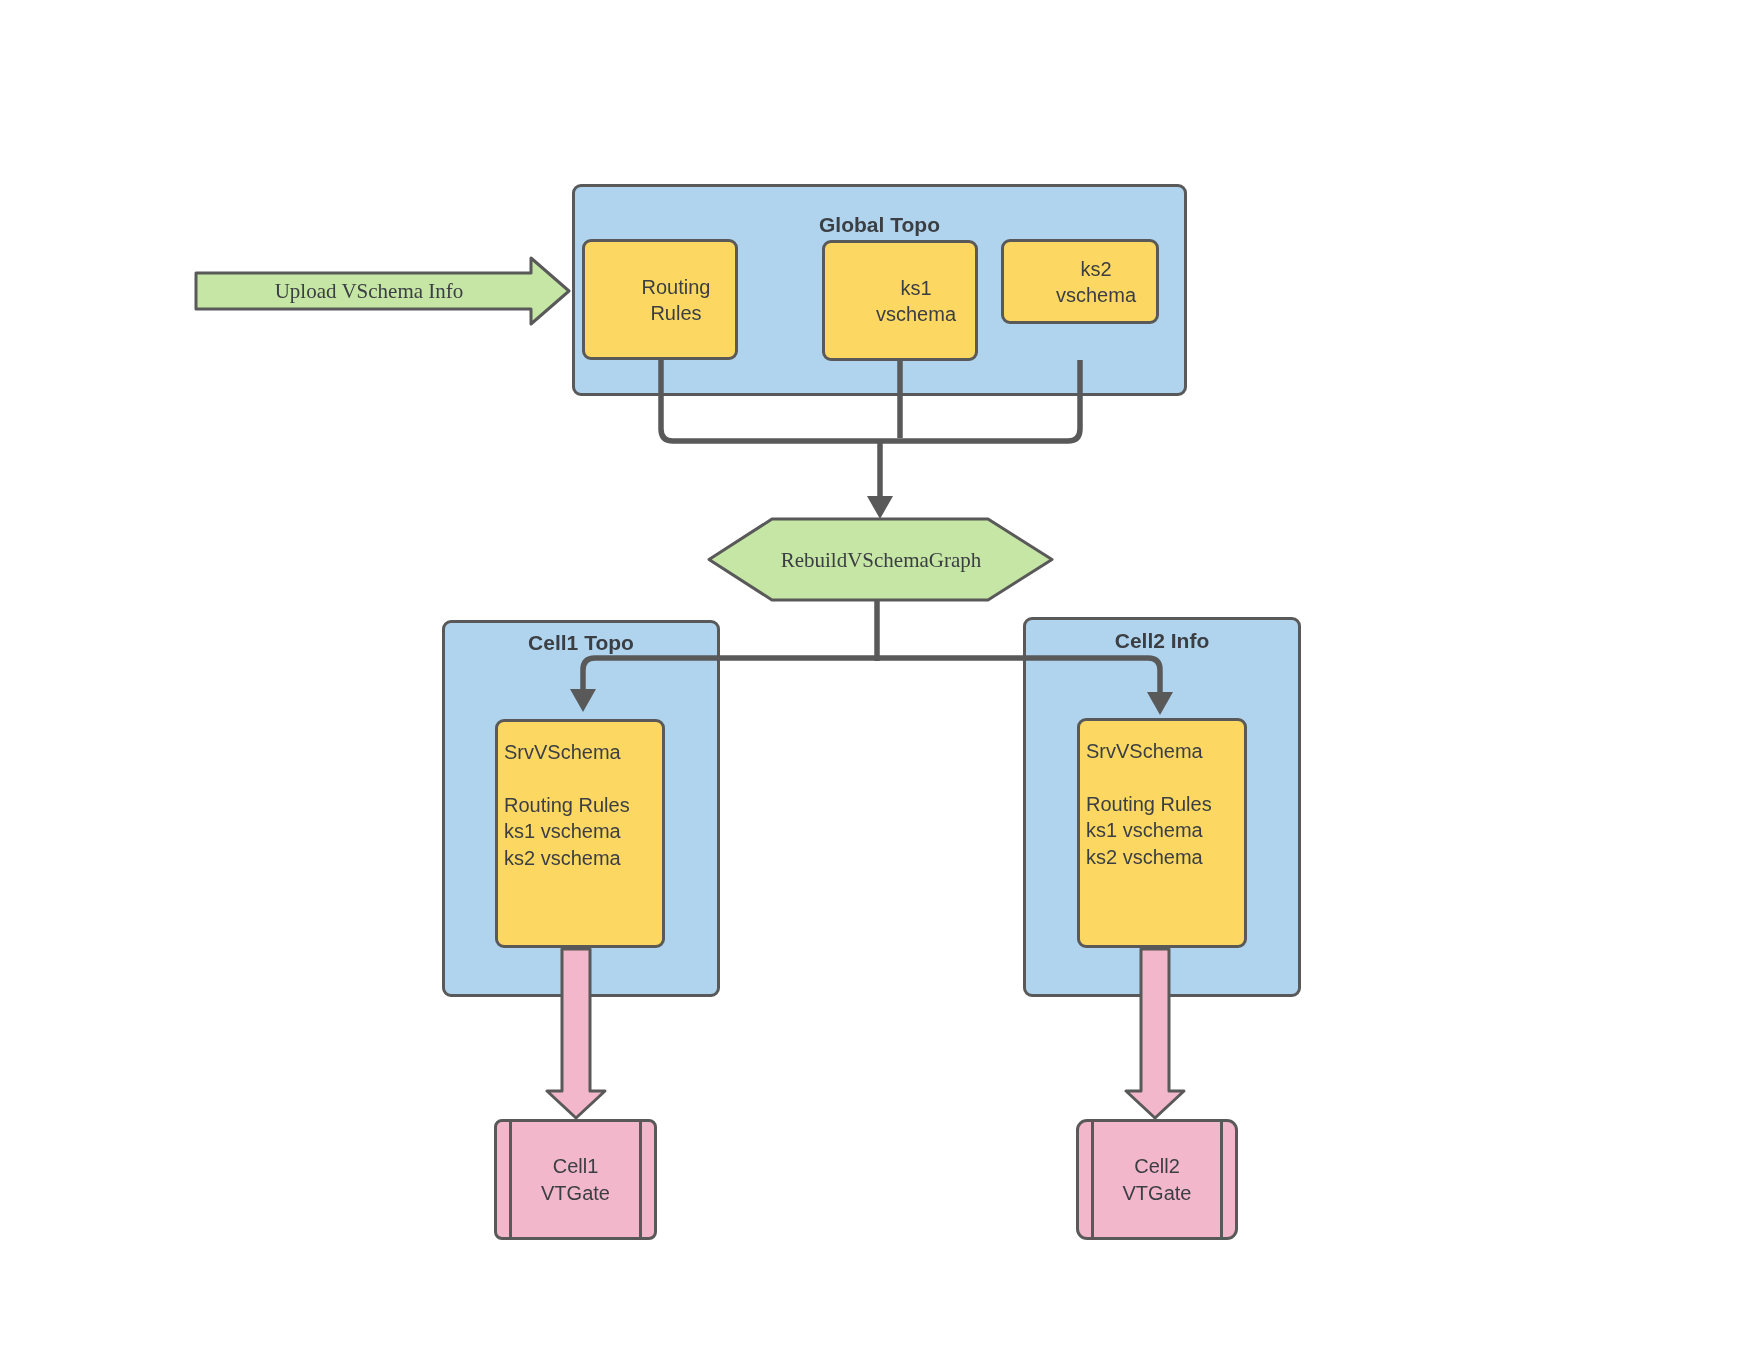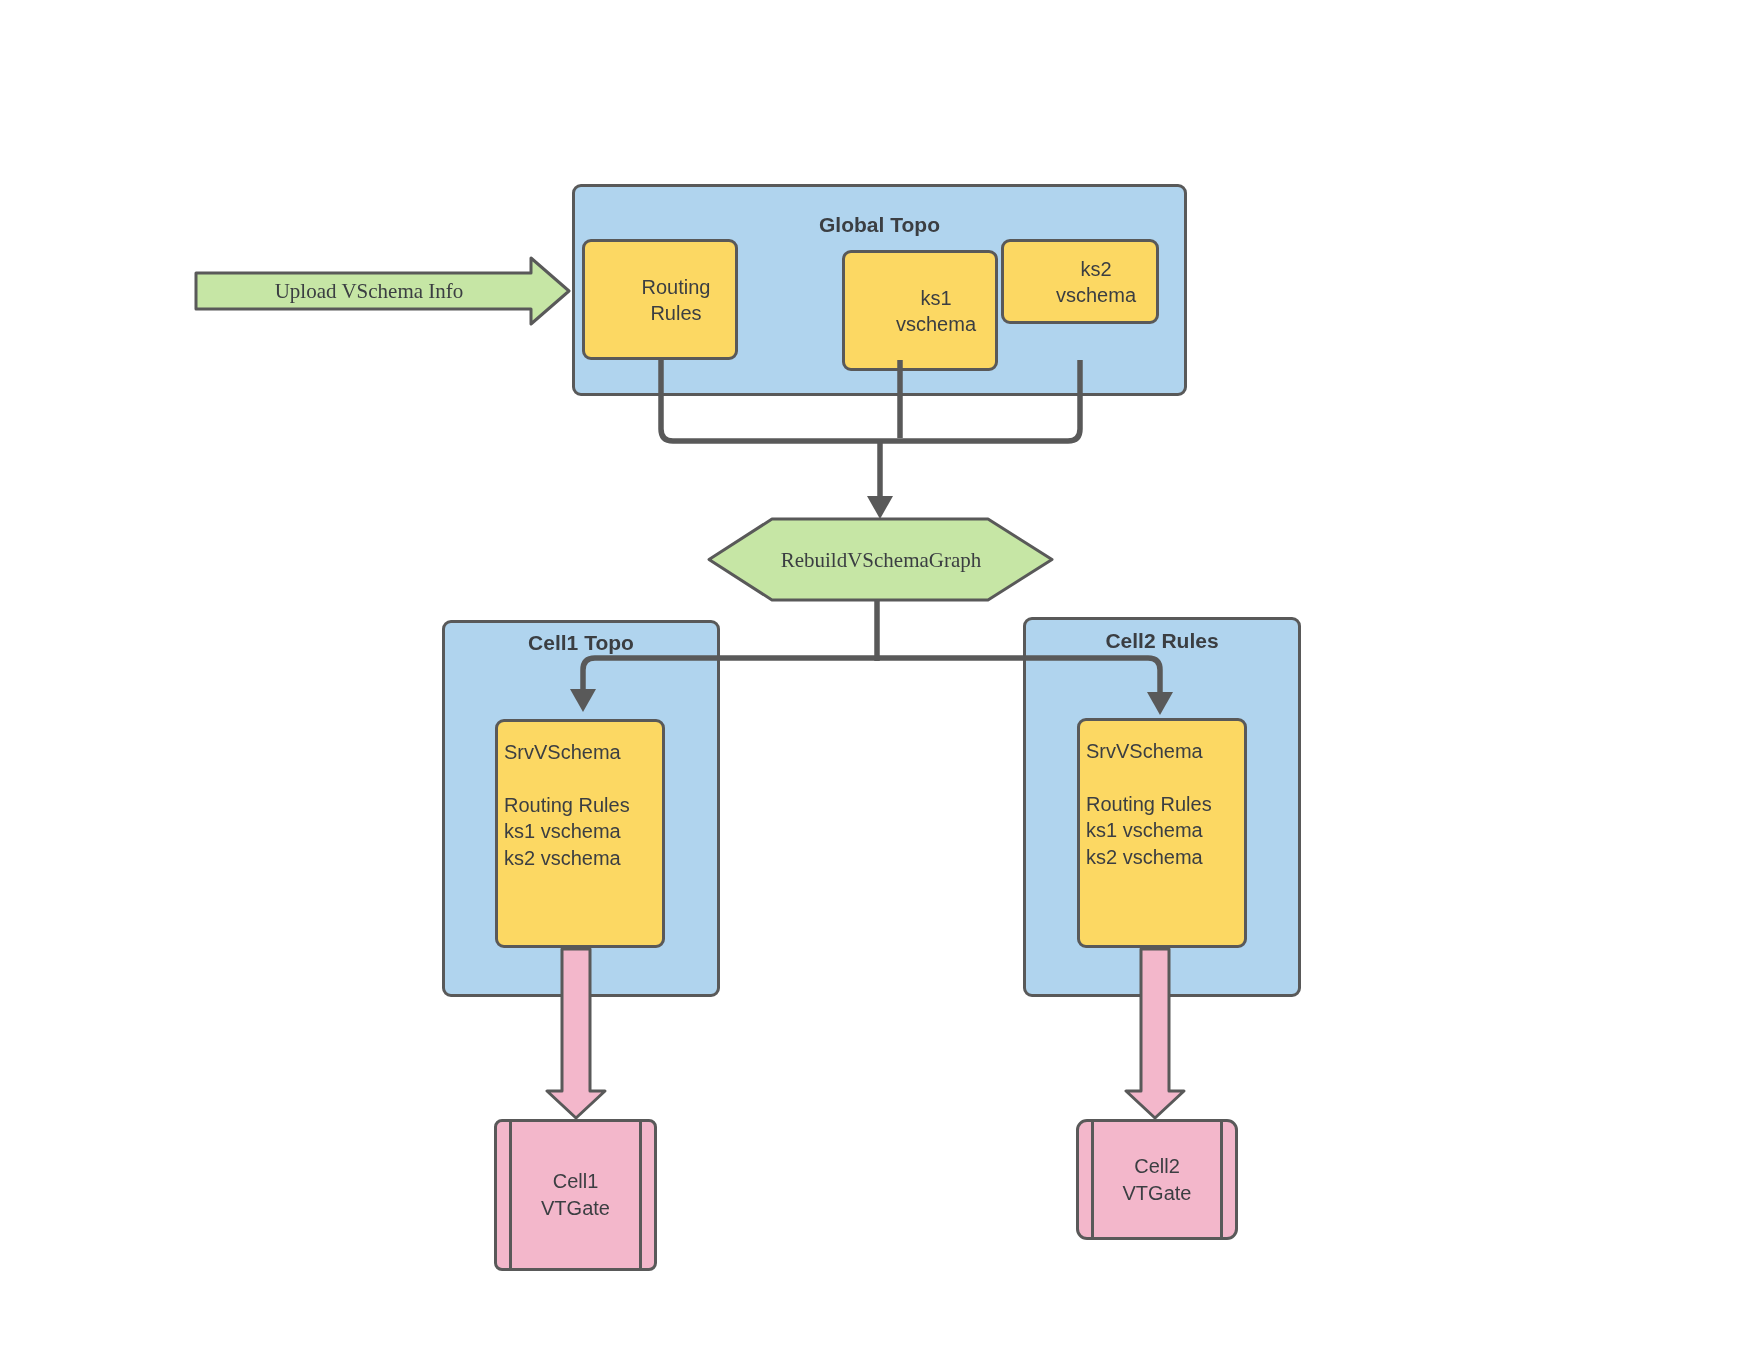--- a/index.html
+++ b/index.html
@@ -55,21 +55,21 @@
 <body>
 
 <div id="canvas">
 
   <div class="abs container-box" style="left:572px; top:184px; width:615px; height:212px;">
     <div class="container-title" style="padding-top:26px;">Global Topo</div>
   </div>
 
   <div class="abs node-yellow" style="left:582px; top:239px; width:156px; height:121px;">Routing
 Rules</div>
-  <div class="abs node-yellow" style="left:822px; top:250px; width:156px; height:121px;margin-left:20px;">ks1
+  <div class="abs node-yellow" style="left:822px; top:240px; width:156px; height:121px;">ks1
 vschema</div>
   <div class="abs node-yellow" style="left:1001px; top:239px; width:158px; height:85px;">ks2
 vschema</div>
 
   <div class="abs" style="left:194px; top:254px; width:380px; height:74px;">
     <svg width="380" height="74" viewBox="0 0 380 74">
       <polygon class="shape-green" points="2,19 337,19 337,4 375,37 337,70 337,55 2,55"></polygon>
     </svg>
     <div class="shape-label overlay" style="left:0; top:0; width:350px; height:74px;">Upload VSchema Info</div>
   </div>
@@ -84,29 +84,29 @@
   <div class="abs container-box" style="left:442px; top:620px; width:278px; height:377px;">
     <div class="container-title" style="padding-top:8px;">Cell1 Topo</div>
   </div>
   <div class="abs node-yellow left-text" style="left:495px; top:719px; width:170px; height:229px;">SrvVSchema
 
 Routing Rules
 ks1 vschema
 ks2 vschema</div>
 
   <div class="abs container-box" style="left:1023px; top:617px; width:278px; height:380px;">
-    <div class="container-title" style="padding-top:9px;">Cell2 Rules</div>
+    <div class="container-title" style="padding-top:9px;">Cell2 Info</div>
   </div>
   <div class="abs node-yellow left-text" style="left:1077px; top:718px; width:170px; height:230px;">SrvVSchema
 
 Routing Rules
 ks1 vschema
 ks2 vschema</div>
 
-  <div class="abs node-pink" style="left:494px; top:1119px; width:163px; height:152px;text-align:center;">
+  <div class="abs node-pink" style="left:494px; top:1119px; width:163px; height:121px;text-align:center;">
     <div class="side-bar" style="left:12px;"></div>
     <div class="side-bar" style="right:12px;"></div>
     <span>Cell1
 VTGate</span>
   </div>
   <div class="abs node-pink" style="left:1076px; top:1119px; width:162px; height:121px;border-radius:11px;">
     <div class="side-bar" style="left:12px;"></div>
     <div class="side-bar" style="right:12px;"></div>
     <span>Cell2
 VTGate</span>

